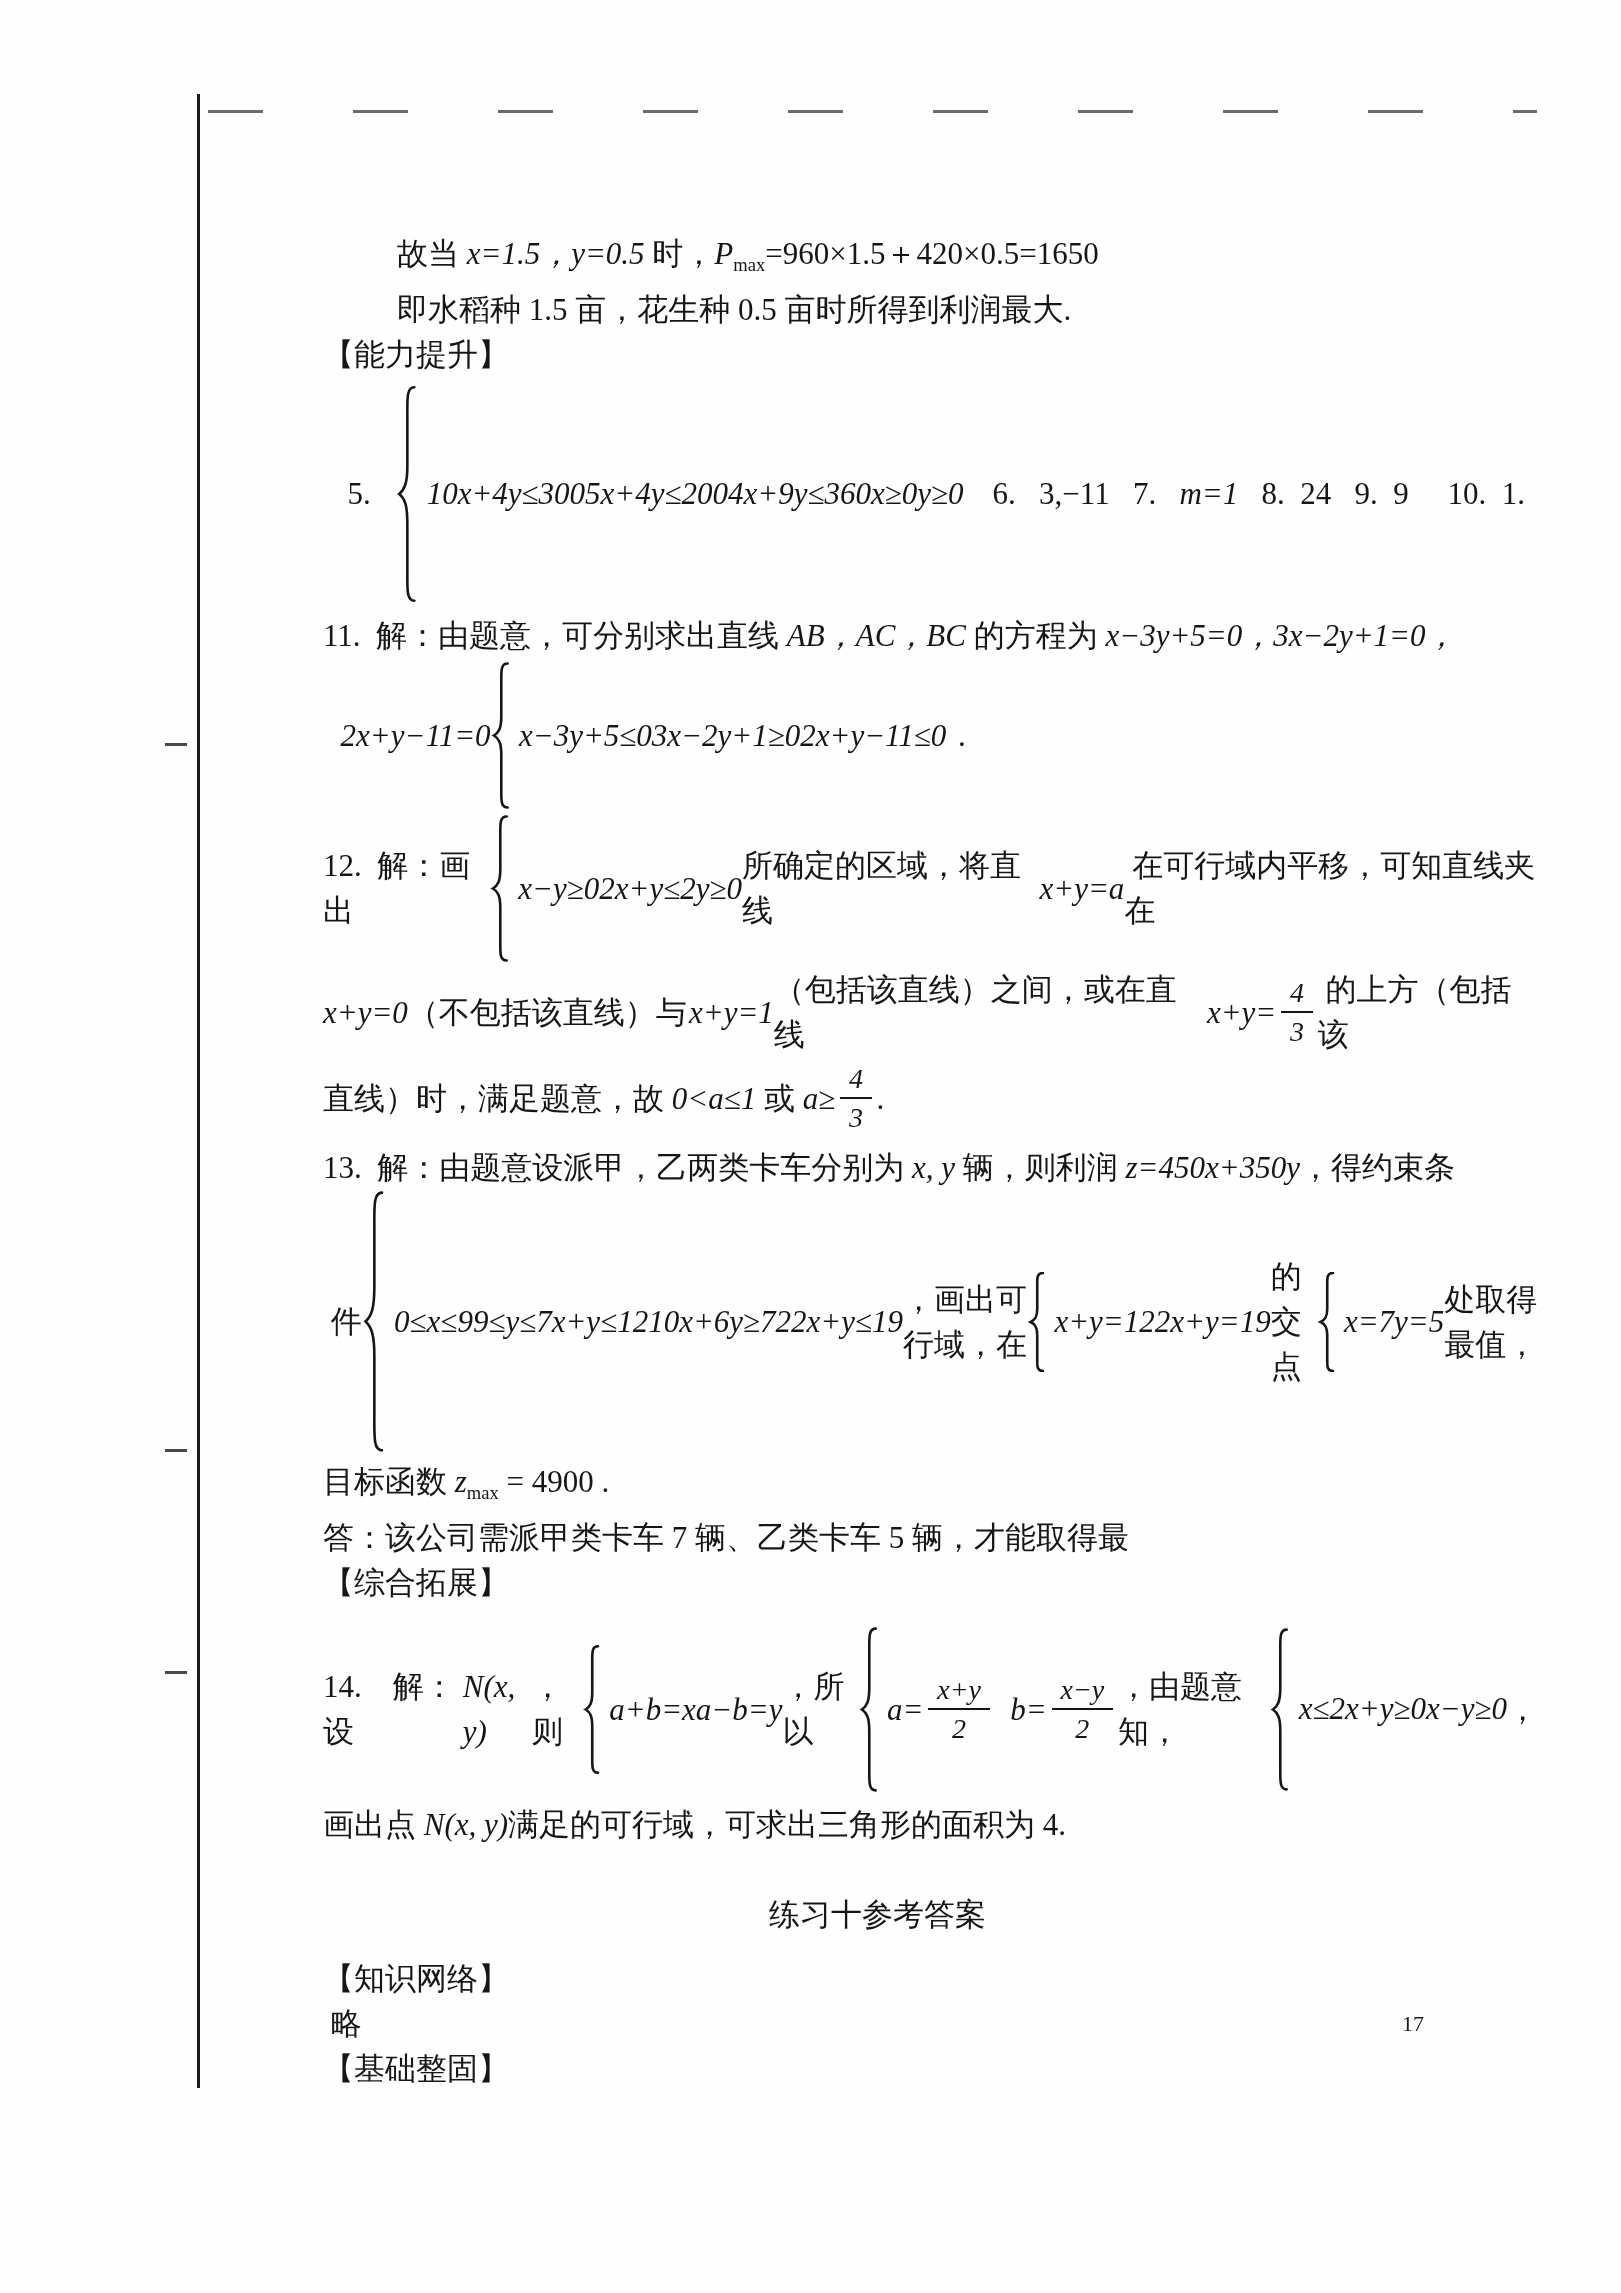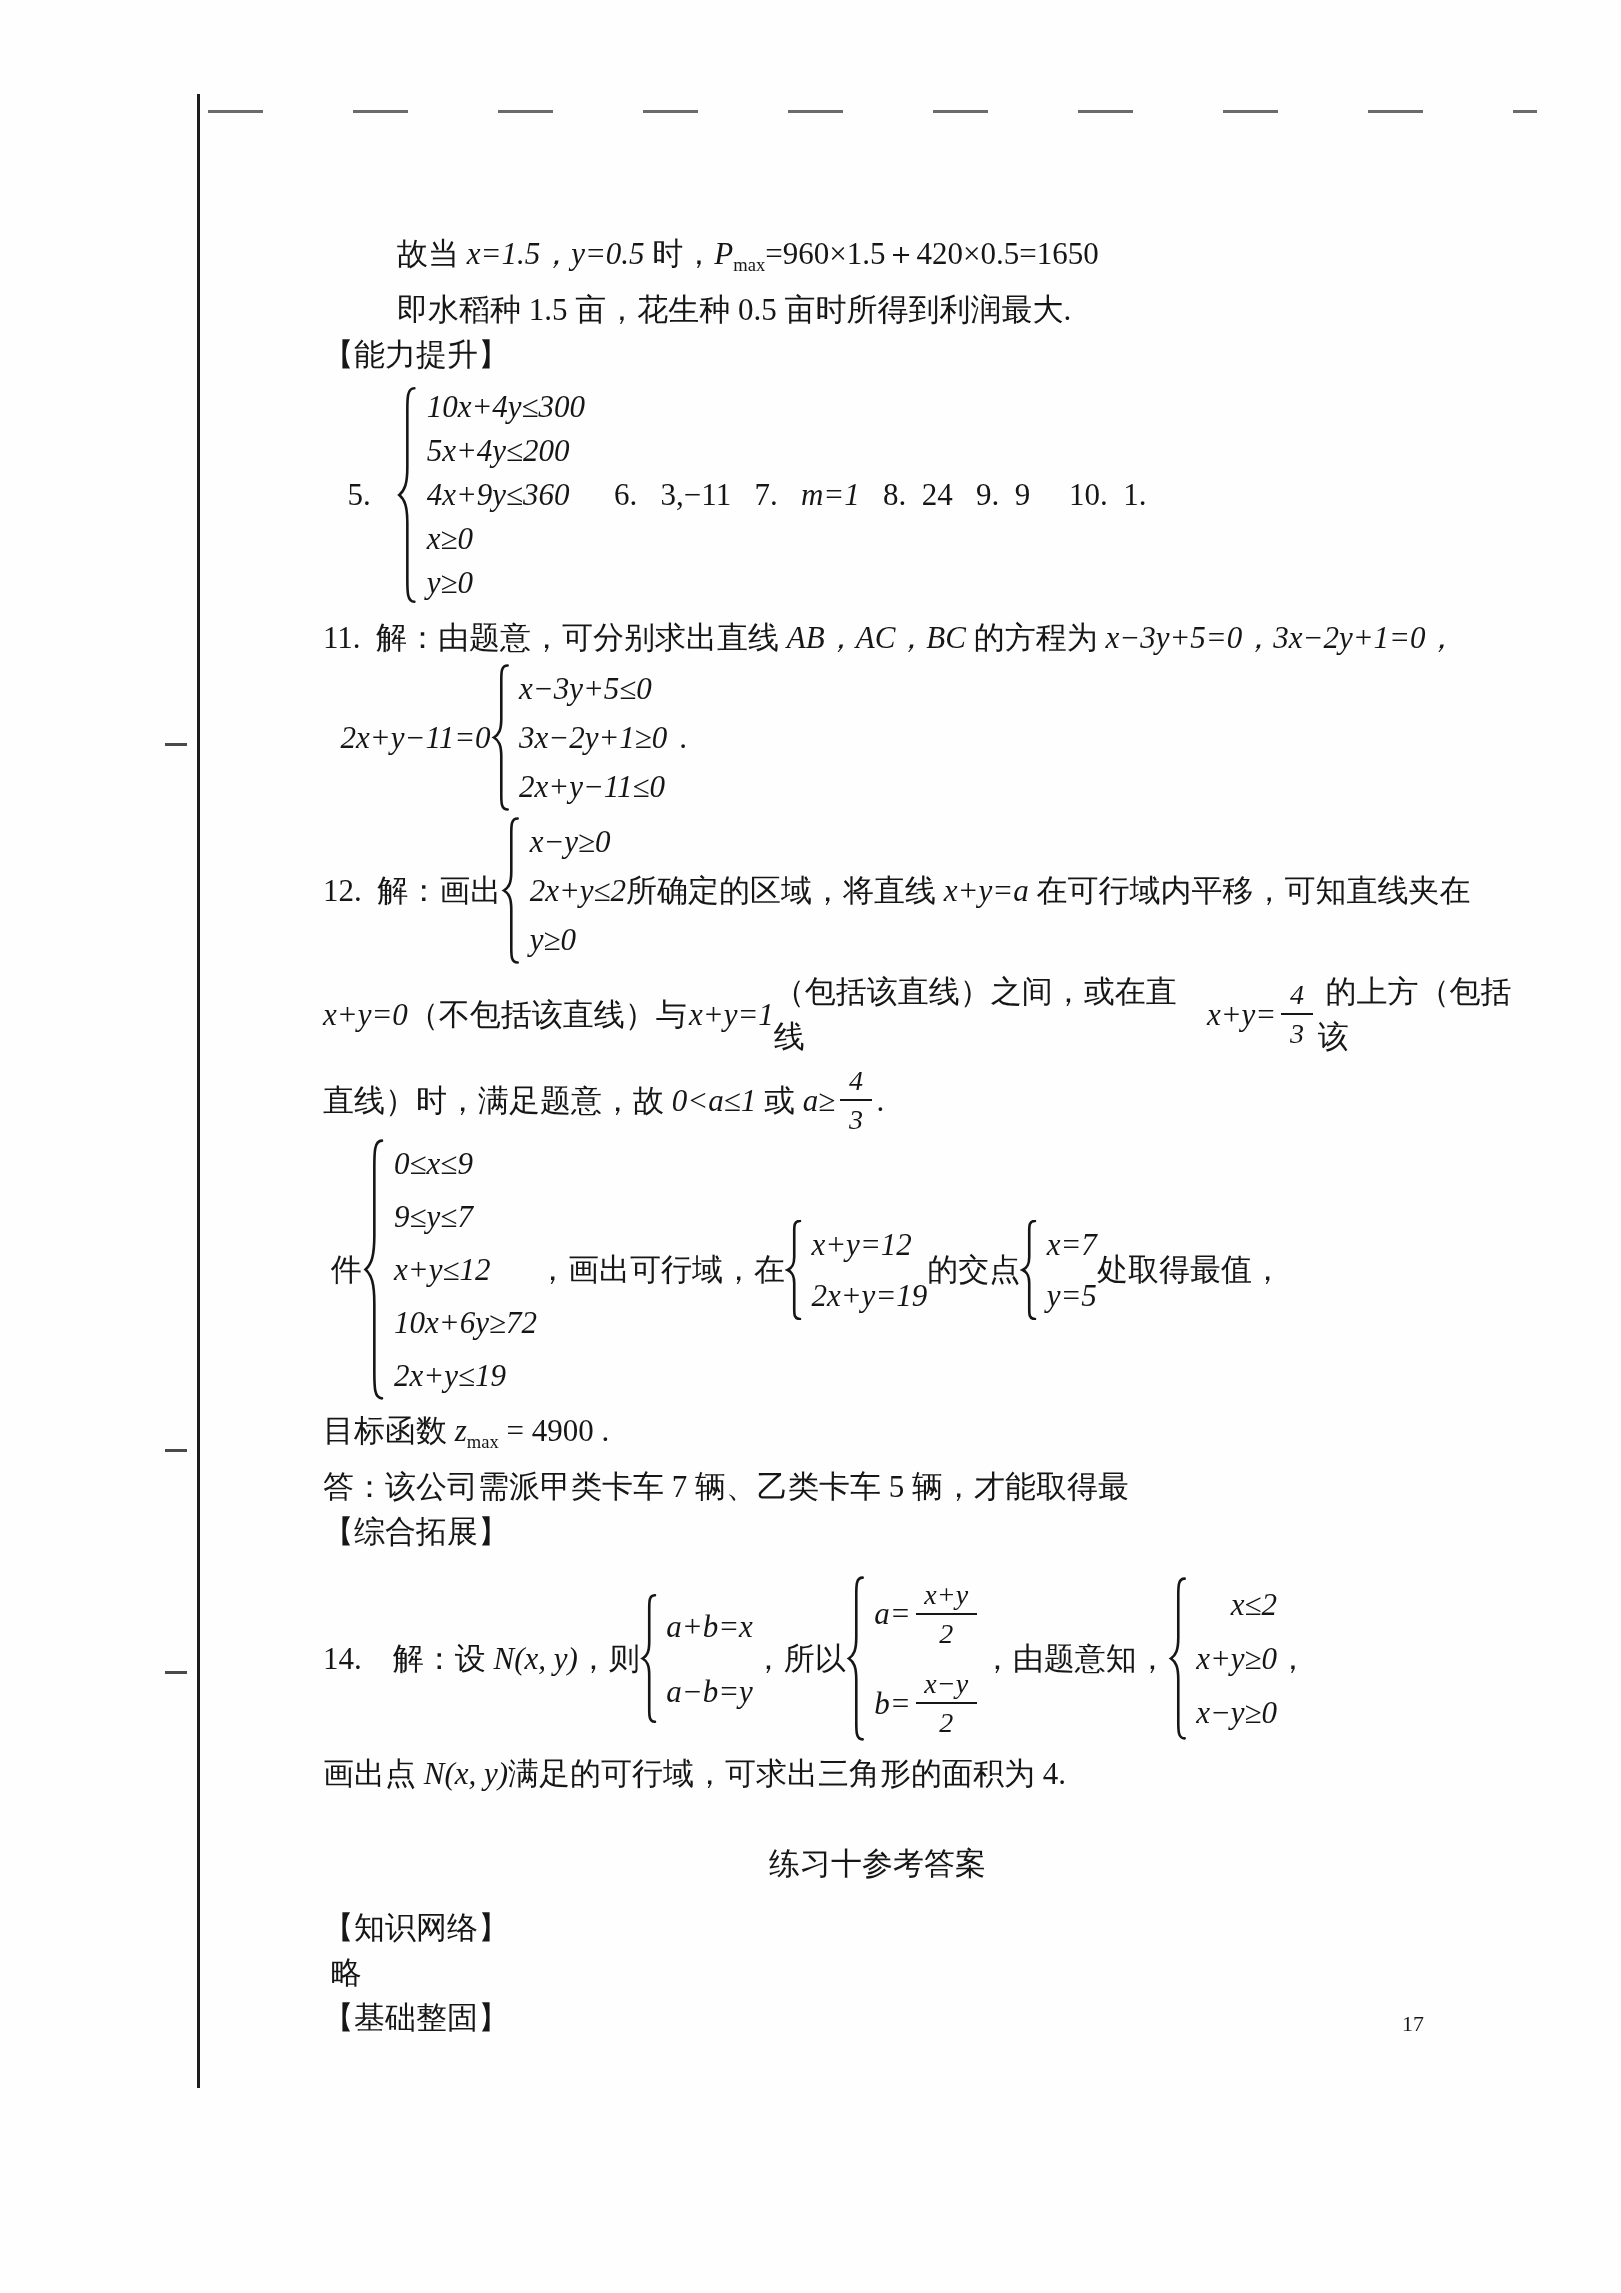--- a/index.html
+++ b/index.html
@@ -26,21 +26,21 @@
   .line{margin:0;}
   .row{display:flex;align-items:center;}
   .ind1{margin-left:74px;}
   .ind2{margin-left:24.5px;}
   .ind3{margin-left:17.6px;}
   .ind4{margin-left:7.8px;}
   sub.subsc{font-size:0.60em;font-style:normal;}
 
   
   .sys{display:inline-flex;align-items:center;flex:none;}
-  .lines{display:flex;flex-direction:column;}
+  .lines{display:flex;flex-direction:row;}
   .sline{display:block;}
   .lh5 .sline{line-height:44px;}
   .lh5w .sline{line-height:53px;}
   .lh3 .sline{line-height:49px;}
   .lh3w .sline{line-height:54px;text-align:right;}
   .lh2 .sline{line-height:51px;}
   .lh2t .sline{line-height:65px;}
   .gapfr{gap:15.7px;}
   .eqrow{display:flex;align-items:center;}
 
@@ -154,20 +154,21 @@
       <span class="m">0&lt;a≤1</span>
       <span class="t"> 或 </span>
       <span class="m">a≥</span>
       <span class="frac">
           <span class="m num">4</span>
           <span class="m den">3</span>
         </span>
       <span class="t">.</span>
     </div>
 
+    <p class="line mt10"><span class="t">13.  解：由题意设派甲，乙两类卡车分别为 </span><span class="m">x, y</span><span class="t"> 辆，则利润 </span><span class="m">z=450x+350y</span><span class="t">，得约束条</span></p>
     <div class="row ind4">
       <span class="t">件</span>
       <span class="sys">
         <svg class="brace b5w" viewBox="0 0 20 100" preserveAspectRatio="none">
             <use href="#brace-path"></use>
           </svg>
         <span class="lines lh5w">
           <span class="m sline">0≤x≤9</span>
           <span class="m sline">9≤y≤7</span>
           <span class="m sline">x+y≤12</span>

